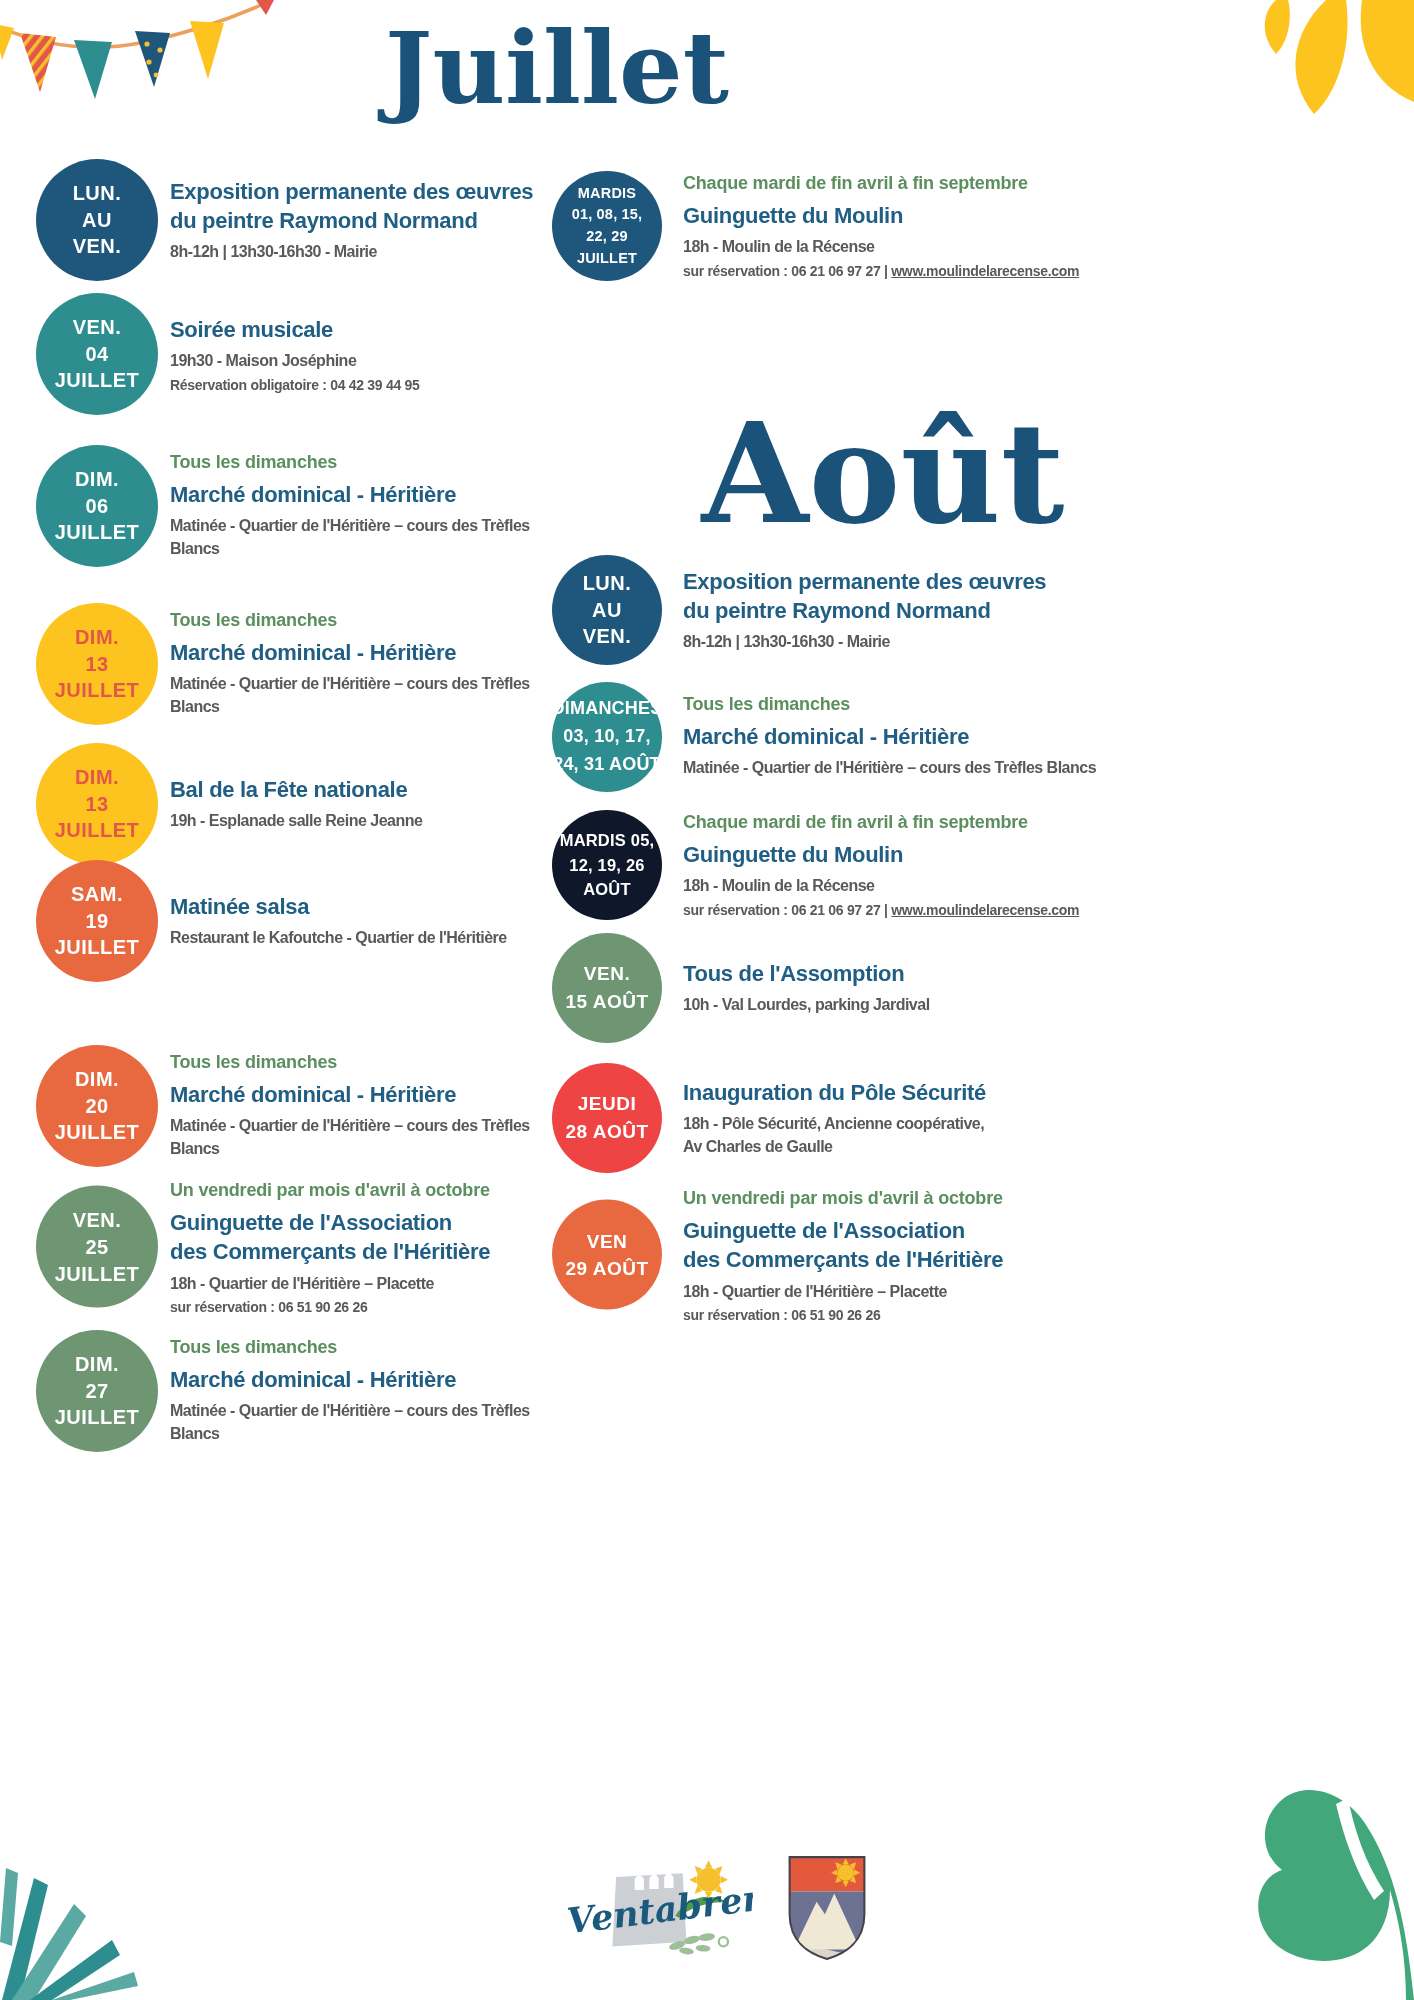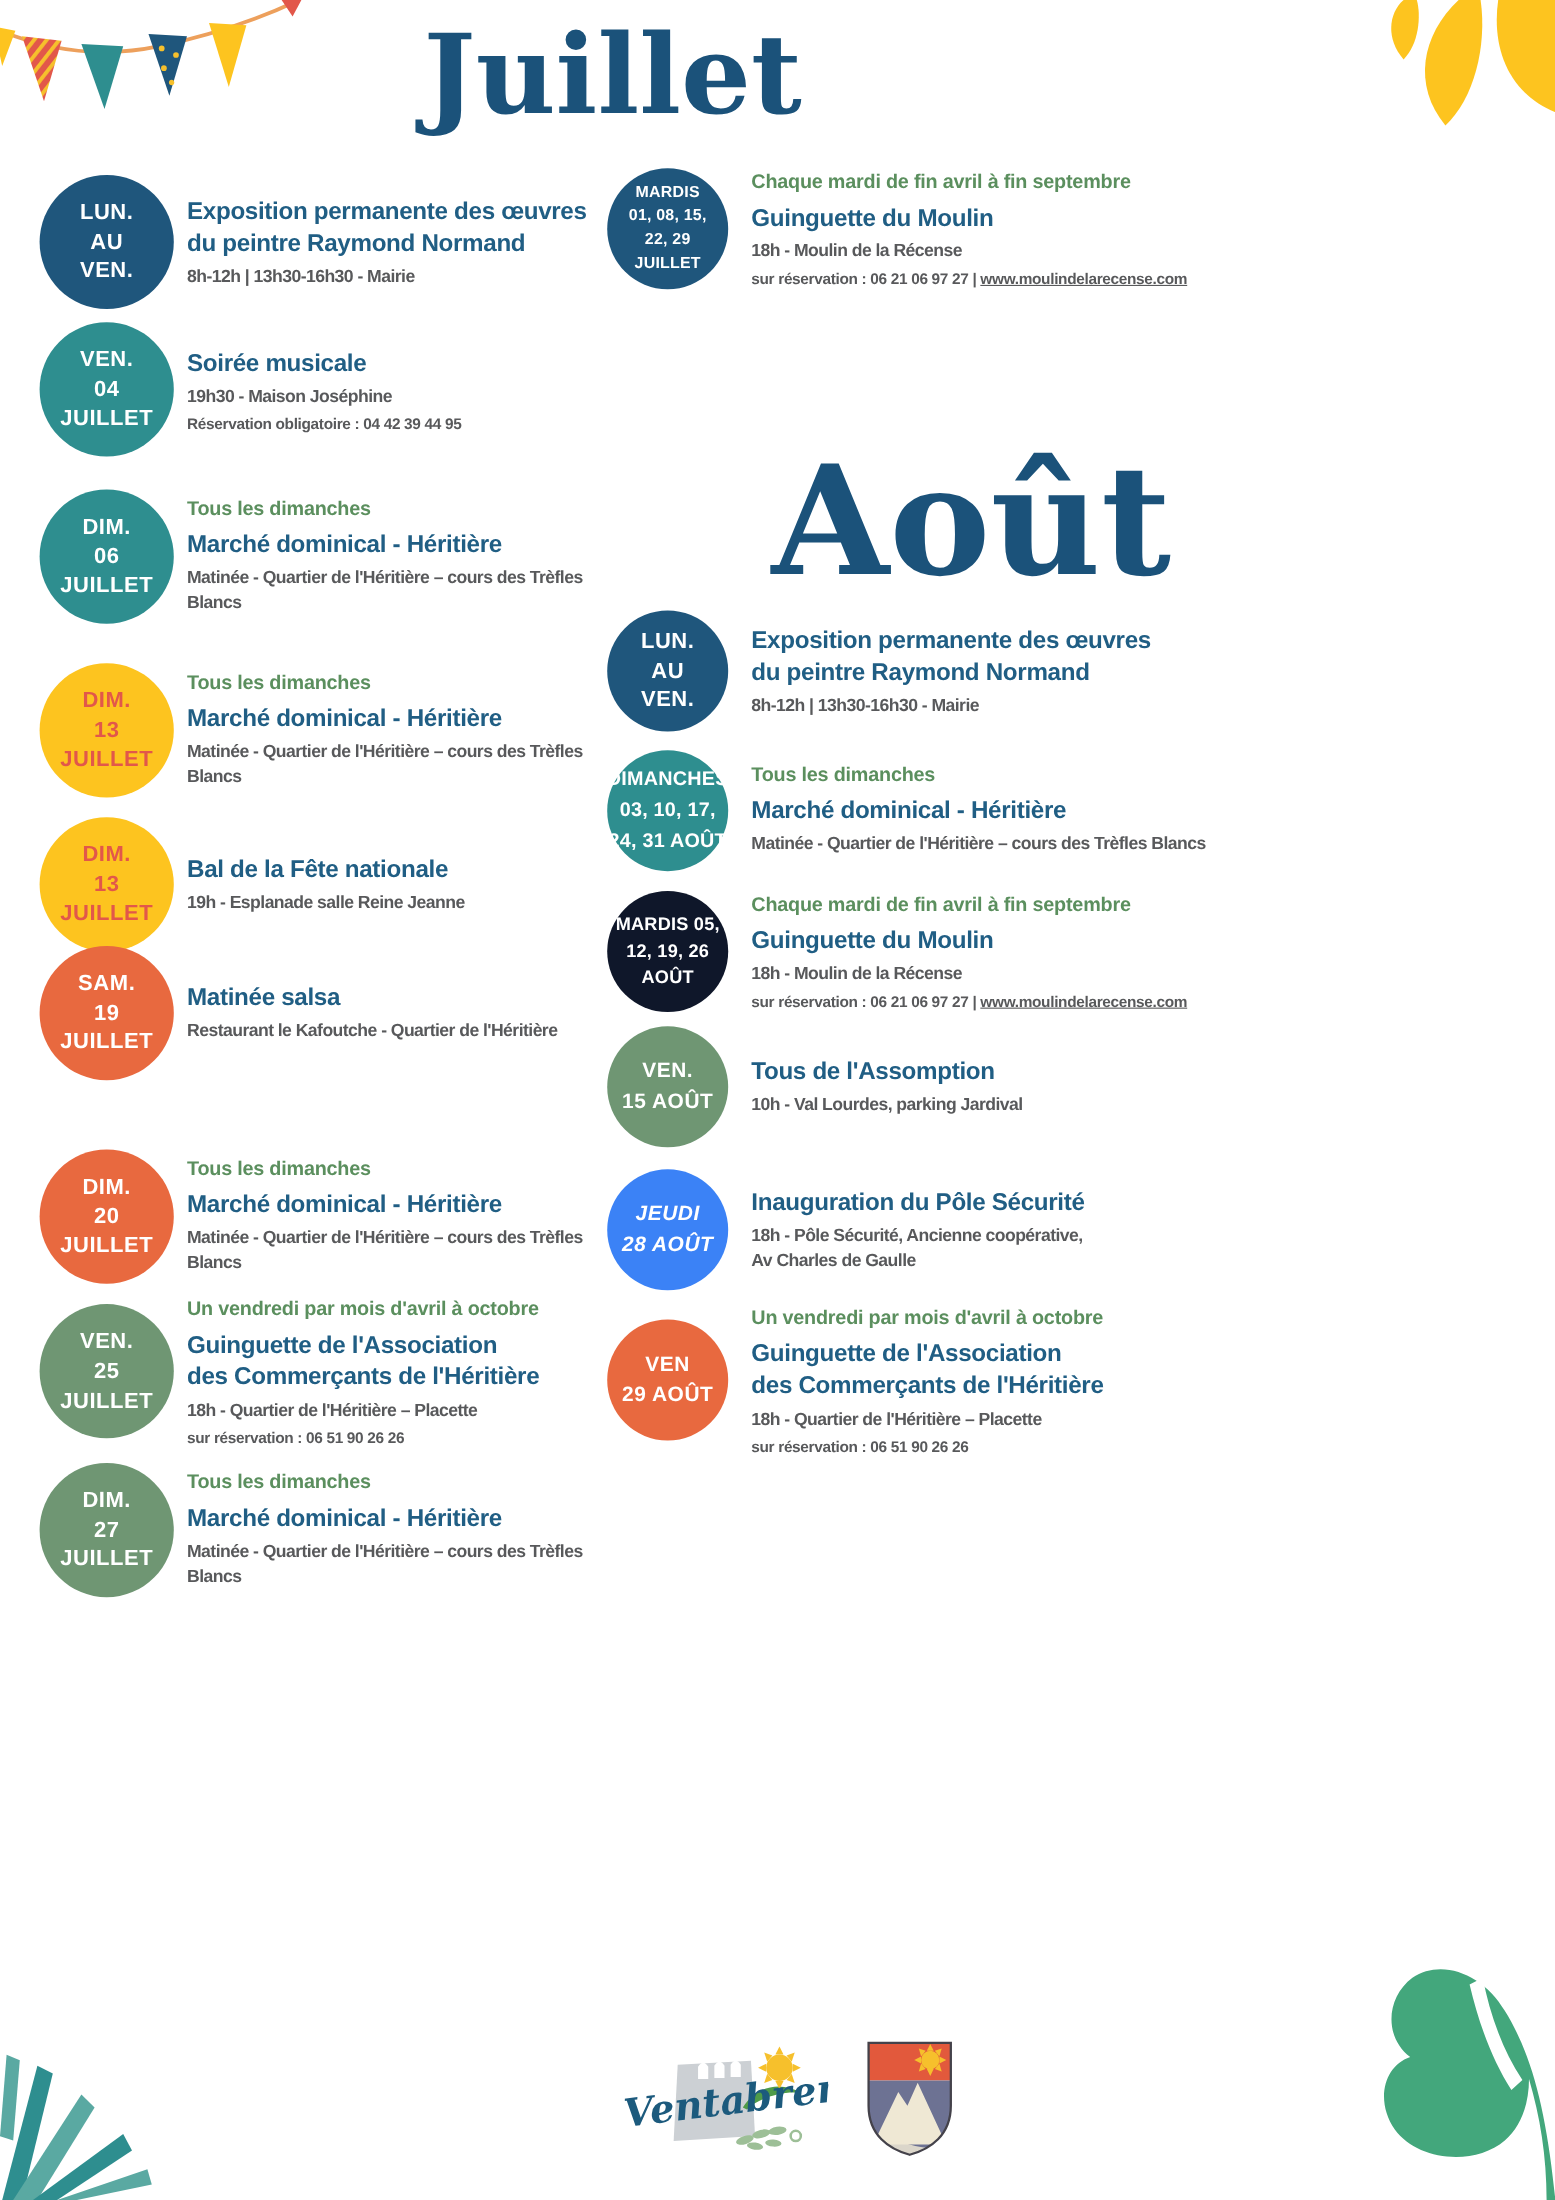--- a/index.html
+++ b/index.html
@@ -204,21 +204,21 @@
     <div class="badge" style="background: rgb(111, 150, 115); color: rgb(255, 255, 255);">DIM.
 27
 JUILLET</div>
     <div class="content">
       <div class="pre">Tous les dimanches</div>
       <div class="title">Marché dominical - Héritière</div>
       <div class="detail">Matinée - Quartier de l'Héritière – cours des Trèfles Blancs</div>
     </div>
   </div>
 
-  <div class="event right" style="top:208px">
+  <div class="event right" style="top:226px">
     <div class="badge fs14" style="background: rgb(31, 86, 124); color: rgb(255, 255, 255);">MARDIS
 01, 08, 15,
 22, 29
 JUILLET</div>
     <div class="content">
       <div class="pre">Chaque mardi de fin avril à fin septembre</div>
       <div class="title">Guinguette du Moulin</div>
       <div class="detail">18h - Moulin de la Récense</div>
       <div class="note"><span>sur réservation : 06 21 06 97 27 | </span><span class="link">www.moulindelarecense.com</span></div>
     </div>
@@ -261,21 +261,21 @@
   <div class="event right" style="top:988px">
     <div class="badge fs18" style="background: rgb(111, 150, 115); color: rgb(255, 255, 255);">VEN.
 15 AOÛT</div>
     <div class="content">
       <div class="title">Tous de l'Assomption</div>
       <div class="detail">10h - Val Lourdes, parking Jardival</div>
     </div>
   </div>
 
   <div class="event right" style="top:1118px">
-    <div class="badge fs18" style="background: #3b82f6; color: rgb(255, 255, 255); font-style: italic;">JEUDI
+    <div class="badge fs18" style="background: #ef4444; color: rgb(255, 255, 255);">JEUDI
 28 AOÛT</div>
     <div class="content">
       <div class="title">Inauguration du Pôle Sécurité</div>
       <div class="detail">18h - Pôle Sécurité, Ancienne coopérative,
 Av Charles de Gaulle</div>
     </div>
   </div>
 
   <div class="event right" style="top:1255px">
     <div class="badge fs18" style="background: rgb(232, 105, 63); color: rgb(255, 255, 255);">VEN

